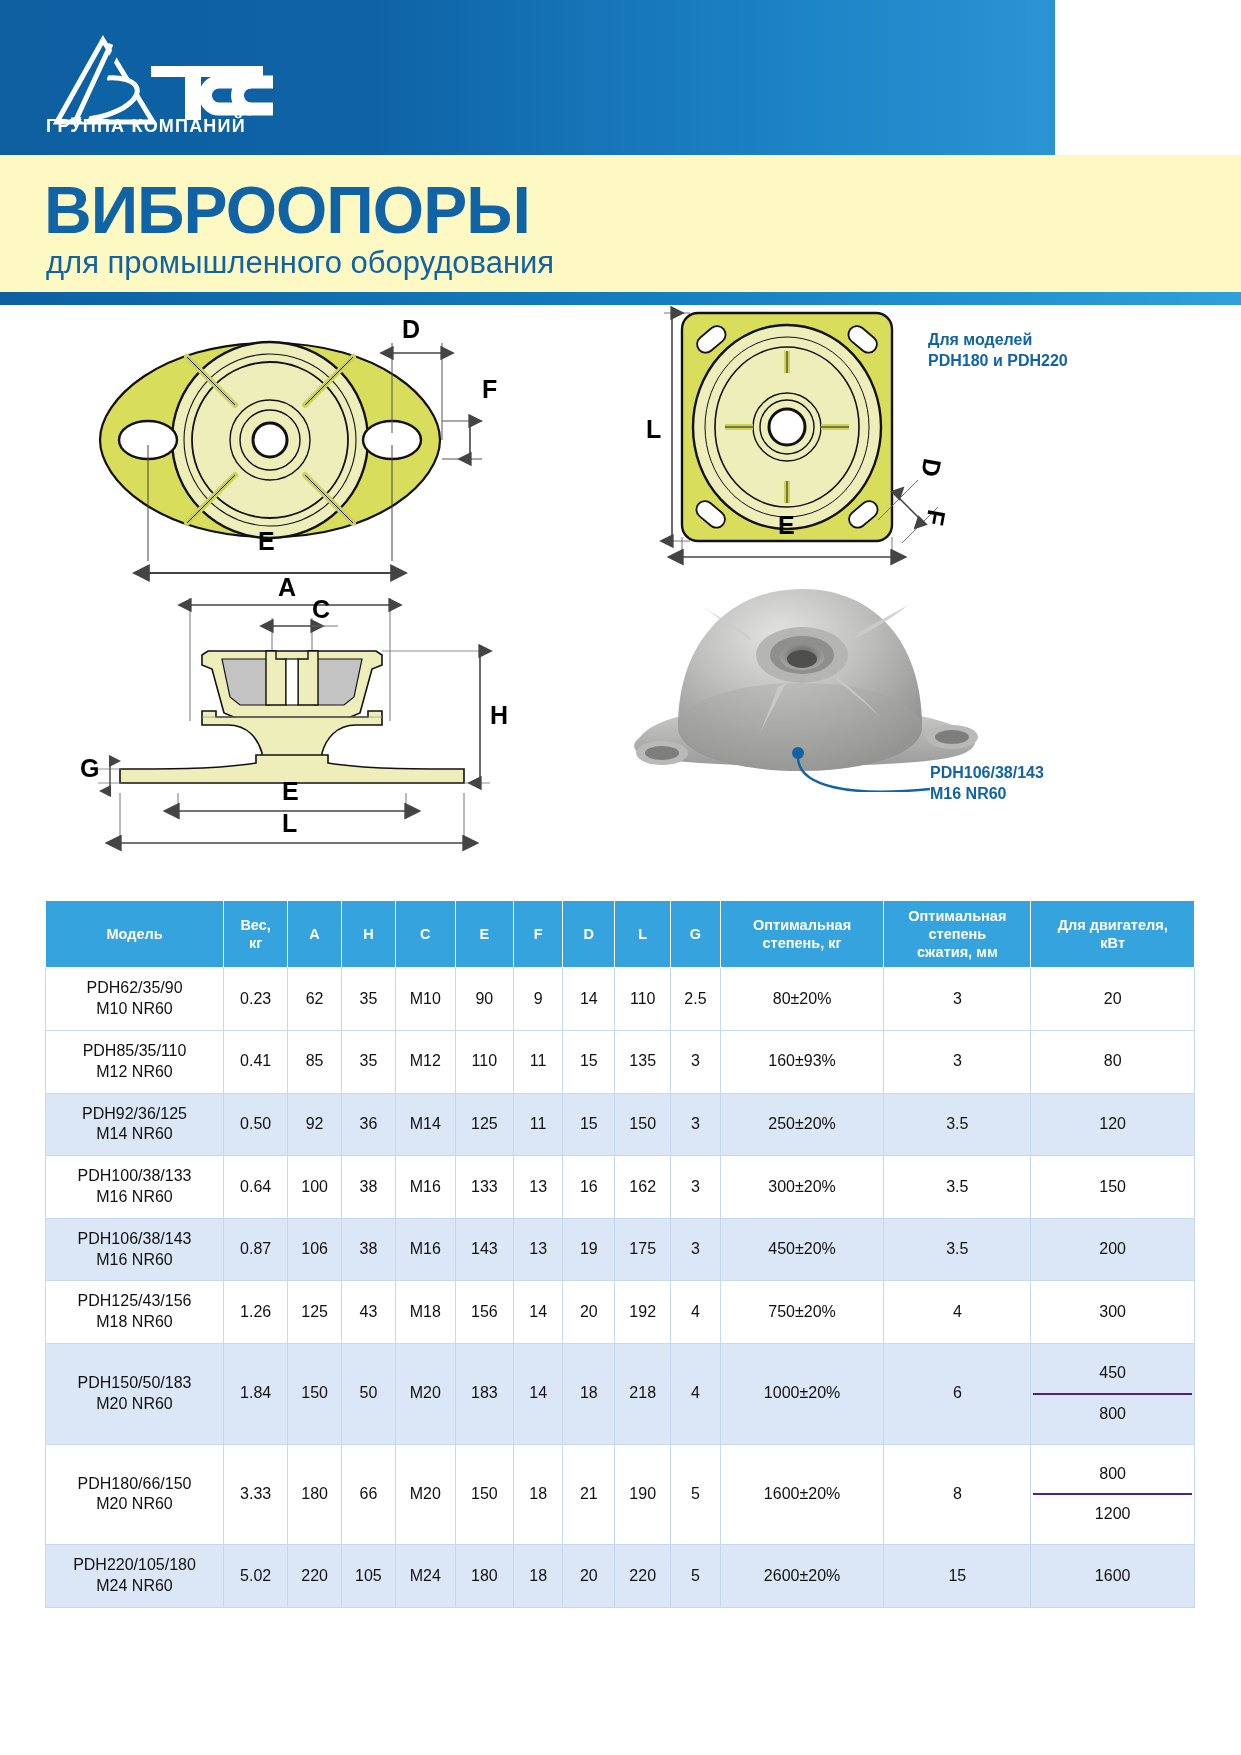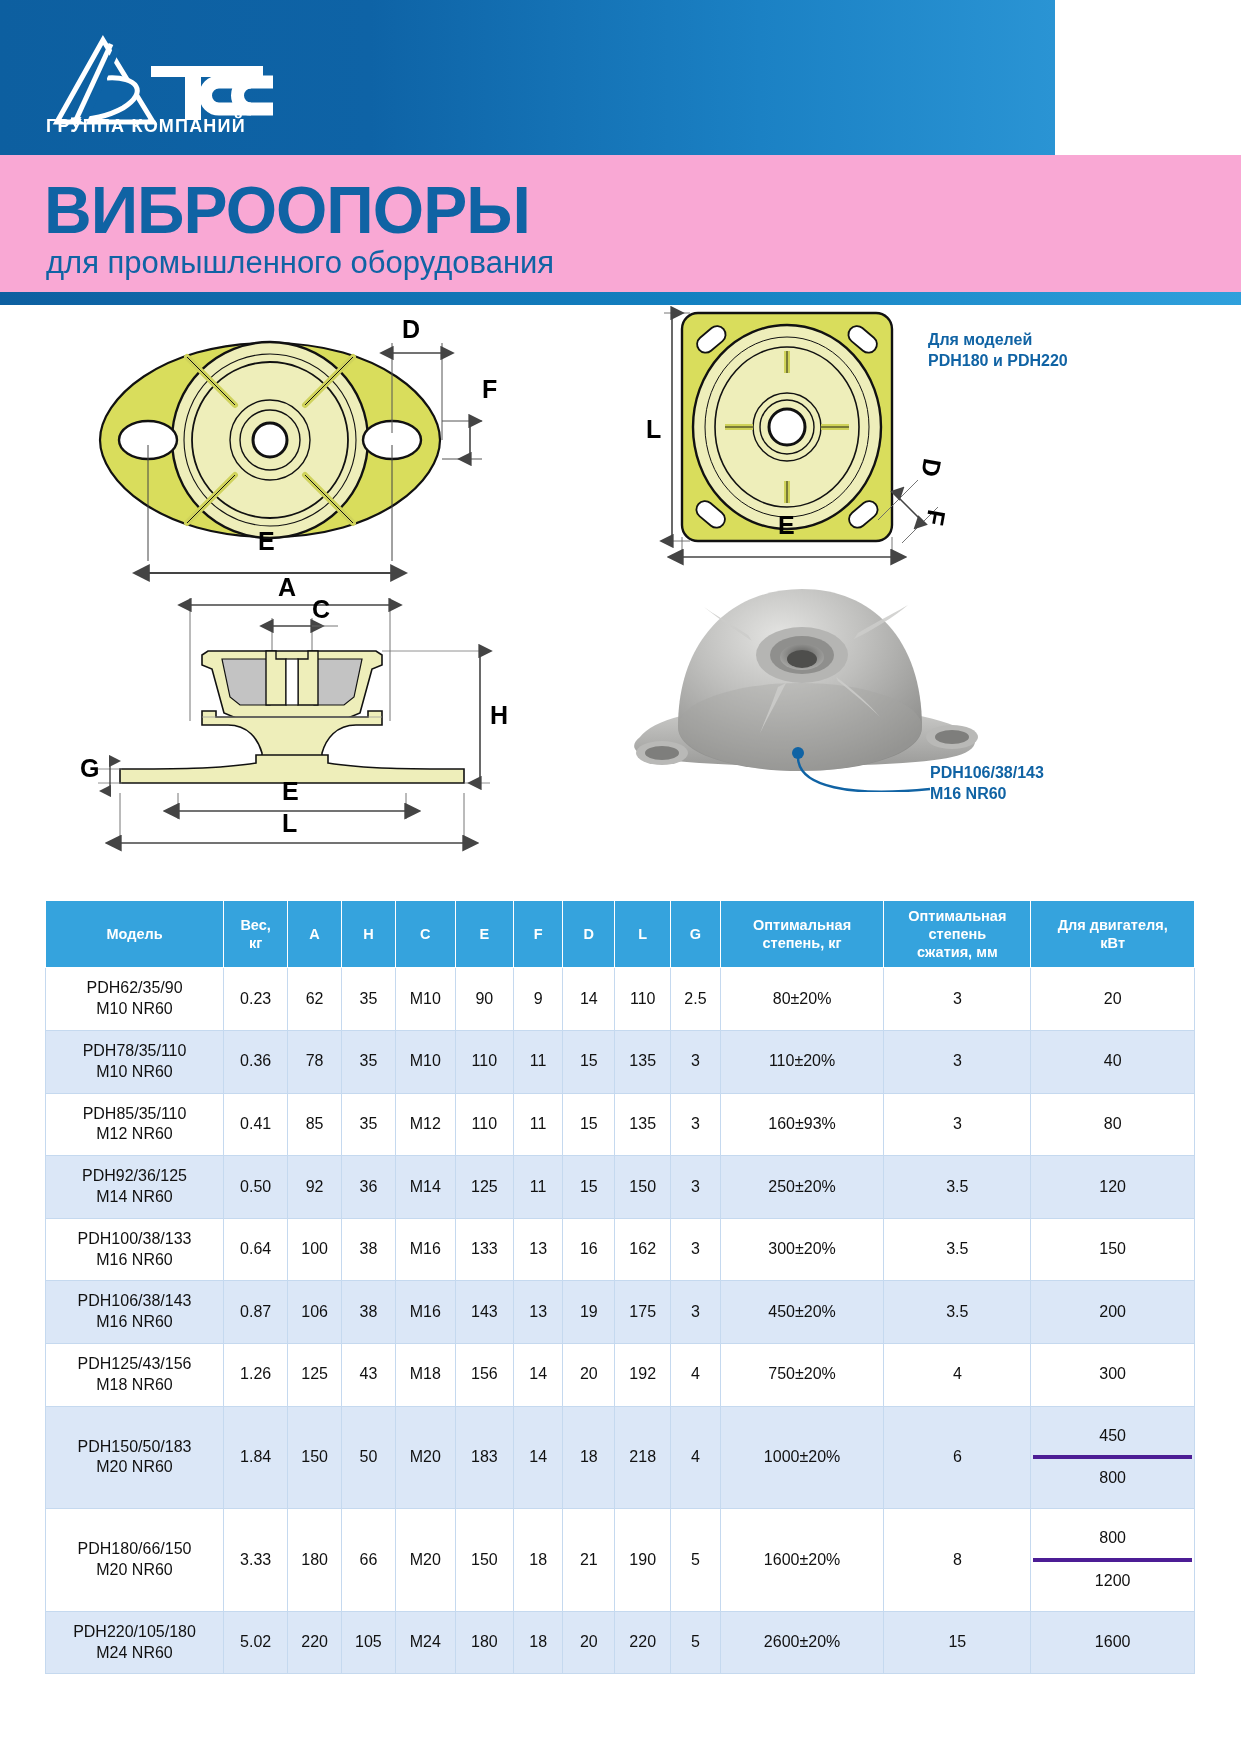--- a/index.html
+++ b/index.html
@@ -18,21 +18,21 @@
     background:linear-gradient(90deg,#0d5fa0 0%,#0e63a6 35%,#1b81c4 72%,#2a94d4 100%);
   }
   .logo{position:absolute;left:45px;top:30px;width:230px;height:110px;}
   .logo svg{display:block;}
   .logo-sub{
     position:absolute;left:46px;top:116px;color:#fff;font-weight:bold;
     font-size:18px;letter-spacing:1.2px;white-space:nowrap;
   }
 
   
-  .title-zone{position:absolute;left:0;top:155px;width:1241px;height:137px;background:#f9a8d4;}
+  .title-zone{position:absolute;left:0;top:155px;width:1241px;height:137px;background:#fef9c3;}
   .title-main{
     position:absolute;left:44px;top:22px;
     font-size:66px;font-weight:bold;color:#1063a4;
     letter-spacing:-1px;line-height:1;white-space:nowrap;
   }
   .title-sub{
     position:absolute;left:46px;top:92px;
     font-size:31px;color:#1063a4;line-height:1;white-space:nowrap;
   }
   .sep-band{
@@ -63,21 +63,21 @@
   table.spec td{
     border:1px solid #c5d9ef;font-size:16px;color:#111;text-align:center;
     padding:10px 2px;line-height:1.3;vertical-align:middle;
   }
   tr.alt td{background:#dbe7f7;}
   tr.norm td{background:#ffffff;}
   td.model{font-size:15.5px;line-height:1.35;}
   td.nested{padding:0;}
   td.nested .sub{
     display:block;padding:9px 0;font-size:16px;
-    border-bottom:4px solid #4c1d95;
+    border-bottom:2px solid #4c1d95;
   }
   td.nested .sub:last-child{border-bottom:none;}
 </style>
 </head>
 <body>
 
 <div class="page">
 
   <div class="header-band">
     <div class="logo">
@@ -438,35 +438,20 @@
             <td>M10</td>
             <td>90</td>
             <td>9</td>
             <td>14</td>
             <td>110</td>
             <td>2.5</td>
             <td>80±20%</td>
             <td>3</td>
             <td>20</td>
           </tr>
-          <tr class="alt">
-            <td class="model"><span>PDH78/35/110</span><br><span>M10 NR60</span></td>
-            <td>0.36</td>
-            <td>78</td>
-            <td>35</td>
-            <td>M10</td>
-            <td>110</td>
-            <td>11</td>
-            <td>15</td>
-            <td>135</td>
-            <td>3</td>
-            <td>110±20%</td>
-            <td>3</td>
-            <td>40</td>
-          </tr>
           <tr class="norm">
             <td class="model"><span>PDH85/35/110</span><br><span>M12 NR60</span></td>
             <td>0.41</td>
             <td>85</td>
             <td>35</td>
             <td>M12</td>
             <td>110</td>
             <td>11</td>
             <td>15</td>
             <td>135</td>

